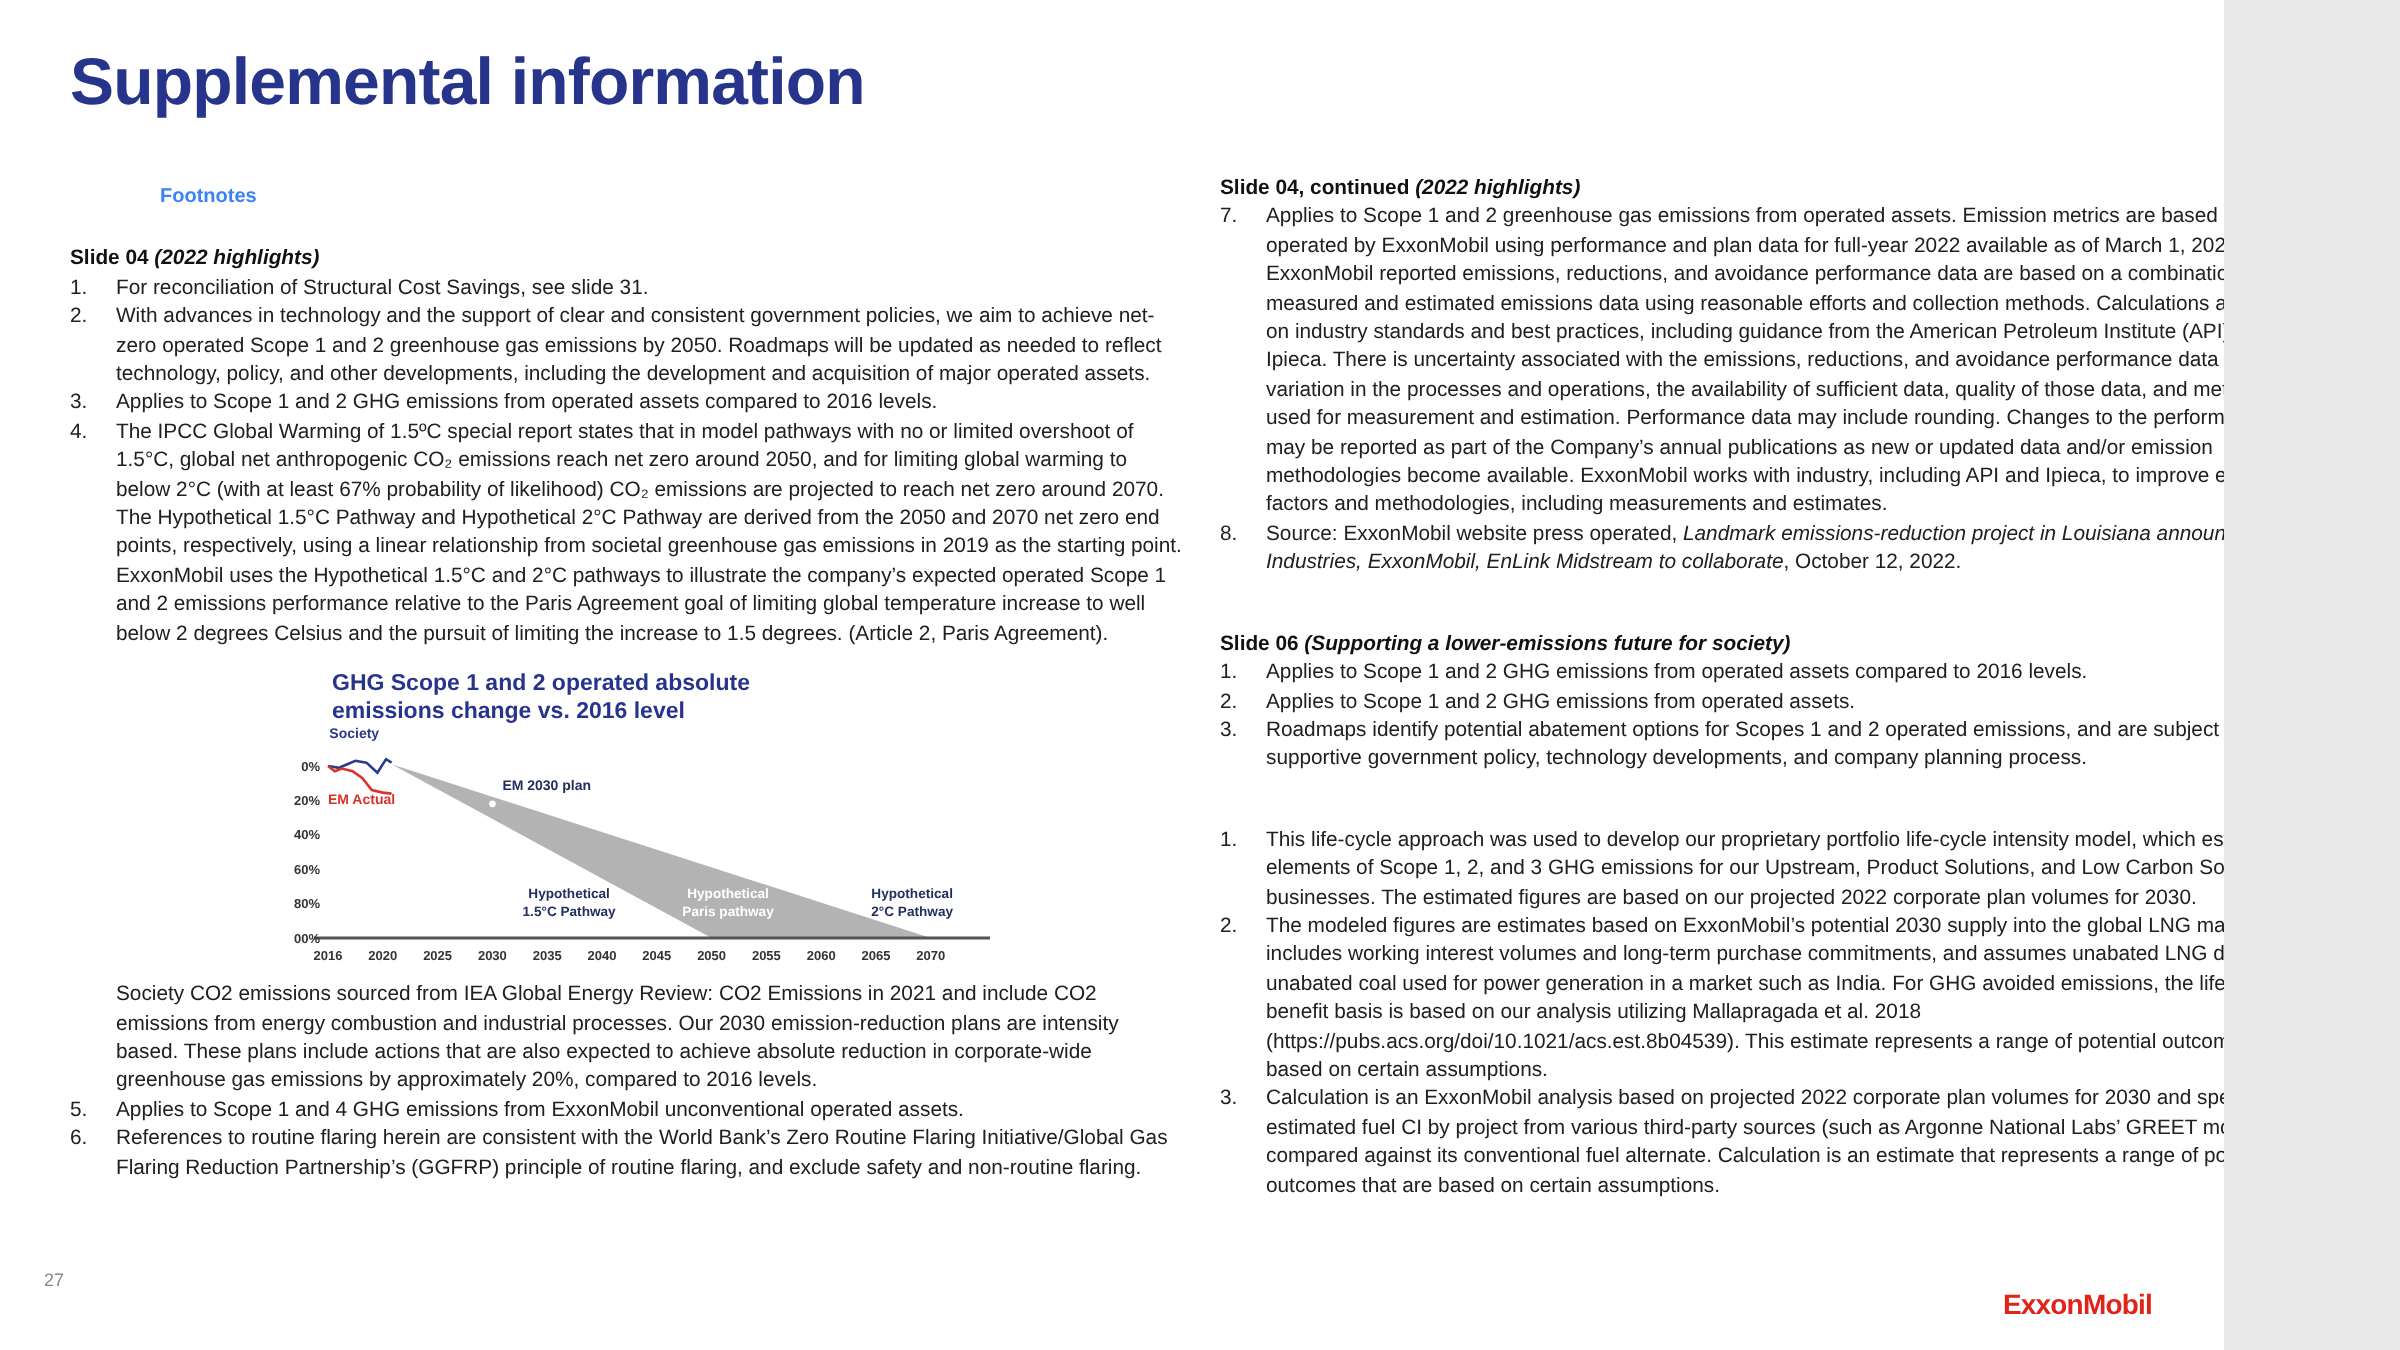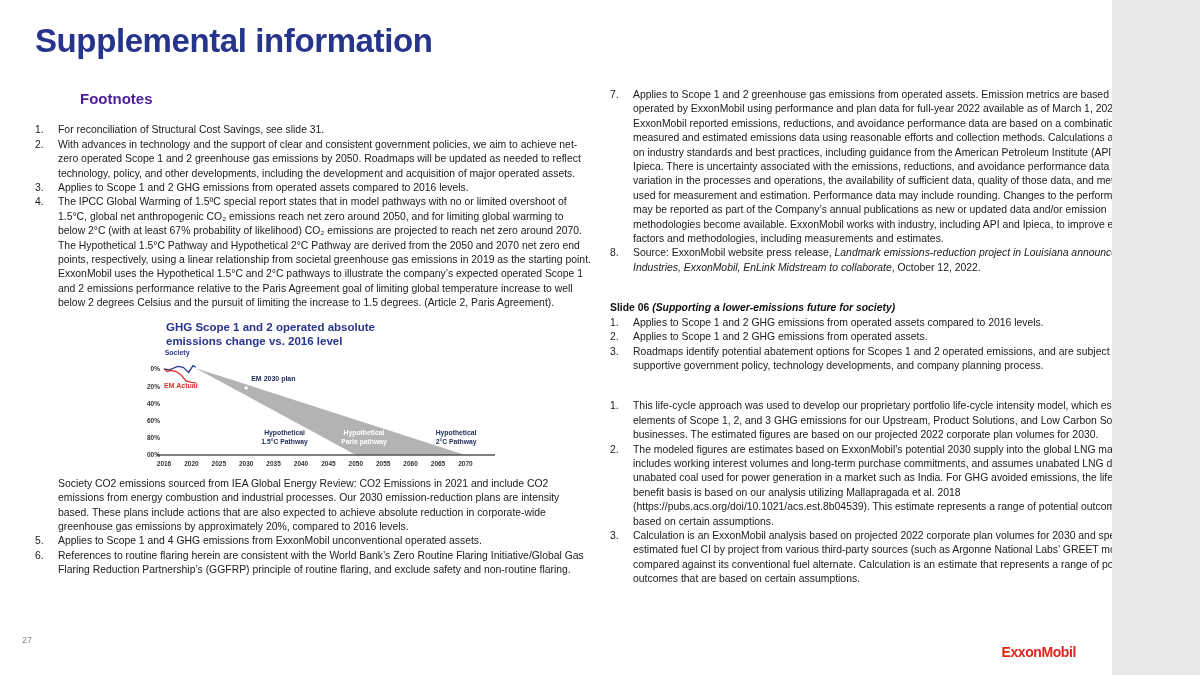--- a/index.html
+++ b/index.html
@@ -8,21 +8,21 @@
     font-family:"Liberation Sans",sans-serif;color:#202020;overflow:hidden;
   }
   .page-title{
     position:absolute;left:35px;top:22px;margin:0;
     font-size:33px;font-weight:bold;letter-spacing:-0.4px;color:#27348b;
   }
   .col{position:absolute;top:92px;font-size:10.4px;line-height:14.4px;}
   .col.left{left:35px;width:556px;}
   .col.right{left:610px;width:558px;top:88px;}
   .footnotes-head{
-    margin:0 0 17px 0;font-size:15px;font-weight:bold;color:#4c1d95;padding-left:45px;
+    margin:0 0 17px 0;font-size:10px;font-weight:bold;color:#3b82f6;padding-left:45px;
   }
   .group{margin:0;}
   .group + .group{margin-top:26px;}
   .group-head{margin:0;font-size:10.4px;line-height:14.4px;font-weight:bold;color:#111111;}
   .group-head i{font-weight:bold;}
   .item{display:flex;}
   .item .num{width:23px;flex:0 0 23px;}
   .item .txt{flex:1;}
   .indent-para{margin-left:23px;}
   figure.chart{margin:8px 0 6px 112px;width:400px;text-align:center;}
@@ -42,20 +42,21 @@
 <body>
 
 <div class="slide">
 
   <h1 class="page-title">Supplemental information</h1>
 
   <div class="col left">
     <h2 class="footnotes-head">Footnotes</h2>
 
     <div class="group">
+      <h3 class="group-head"><span>Slide 04</span> <i>(2022 highlights)</i></h3>
 
       <div class="item">
           <span class="num">1.</span>
           <span class="txt">For reconciliation of Structural Cost Savings, see slide 31.</span>
         </div>
       <div class="item">
           <span class="num">2.</span>
           <span class="txt">With advances in technology and the support of clear and consistent government policies, we aim to achieve net-zero operated Scope 1 and 2 greenhouse gas emissions by 2050. Roadmaps will be updated as needed to reflect technology, policy, and other developments, including the development and acquisition of major operated assets.</span>
         </div>
       <div class="item">
@@ -112,27 +113,28 @@
       <div class="item">
           <span class="num">6.</span>
           <span class="txt">References to routine flaring herein are consistent with the World Bank’s Zero Routine Flaring Initiative/Global Gas Flaring Reduction Partnership’s (GGFRP) principle of routine flaring, and exclude safety and non-routine flaring.</span>
         </div>
     </div>
   </div>
 
   <div class="col right">
 
     <div class="group">
+      <h3 class="group-head"><span>Slide 04, continued</span> <i>(2022 highlights)</i></h3>
       <div class="item">
           <span class="num">7.</span>
           <span class="txt">Applies to Scope 1 and 2 greenhouse gas emissions from operated assets. Emission metrics are based on assets operated by ExxonMobil using performance and plan data for full-year 2022 available as of March 1, 2023. ExxonMobil reported emissions, reductions, and avoidance performance data are based on a combination of measured and estimated emissions data using reasonable efforts and collection methods. Calculations are based on industry standards and best practices, including guidance from the American Petroleum Institute (API) and Ipieca. There is uncertainty associated with the emissions, reductions, and avoidance performance data due to variation in the processes and operations, the availability of sufficient data, quality of those data, and methodology used for measurement and estimation. Performance data may include rounding. Changes to the performance data may be reported as part of the Company’s annual publications as new or updated data and/or emission methodologies become available. ExxonMobil works with industry, including API and Ipieca, to improve emission factors and methodologies, including measurements and estimates.</span>
         </div>
       <div class="item">
           <span class="num">8.</span>
-          <span class="txt"><span>Source: ExxonMobil website press release, </span><i>Landmark emissions-reduction project in Louisiana announced; CF Industries, ExxonMobil, EnLink Midstream to collaborate</i><span>, October 12, 2022.</span></span>
+          <span class="txt"><span>Source: ExxonMobil website press operated, </span><i>Landmark emissions-reduction project in Louisiana announced; CF Industries, ExxonMobil, EnLink Midstream to collaborate</i><span>, October 12, 2022.</span></span>
         </div>
     </div>
 
     <div class="group">
       <h3 class="group-head"><span>Slide 06</span> <i>(Supporting a lower-emissions future for society)</i></h3>
       <div class="item">
           <span class="num">1.</span>
           <span class="txt">Applies to Scope 1 and 2 GHG emissions from operated assets compared to 2016 levels.</span>
         </div>
       <div class="item">

